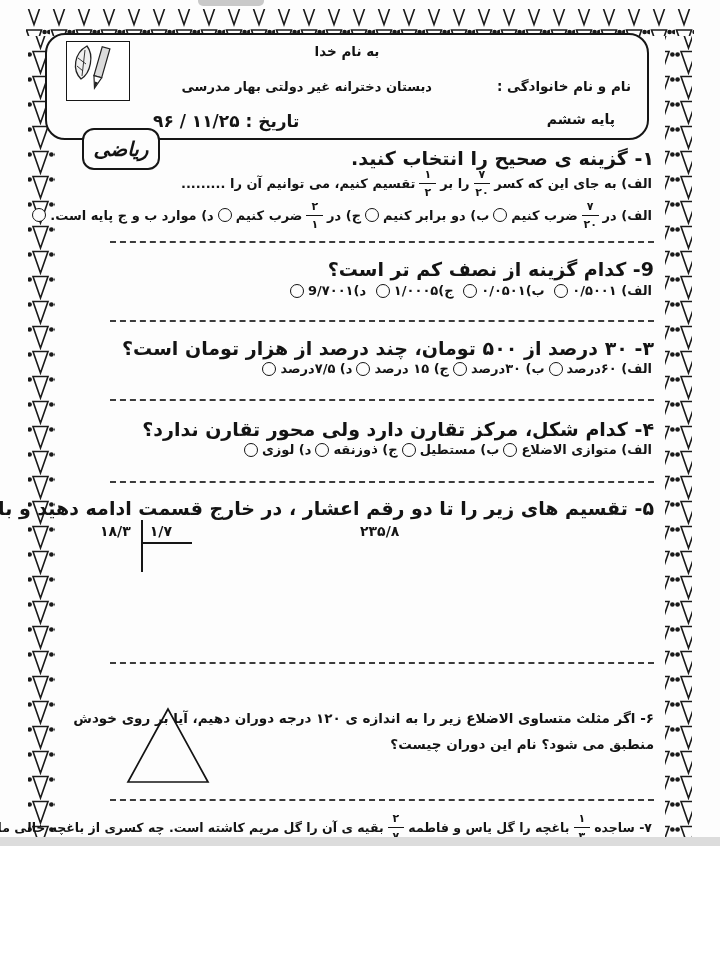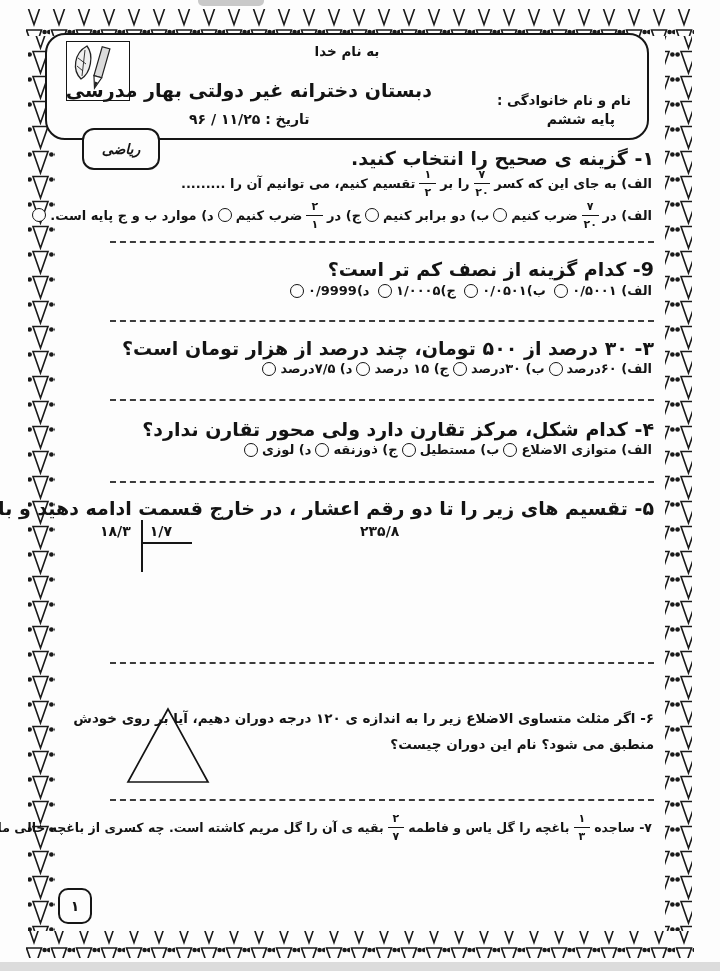--- a/index.html
+++ b/index.html
@@ -1,35 +1,35 @@
 <!DOCTYPE html>
 <html lang="fa"><head>
 <meta charset="utf-8">
 <style>
   html,body{margin:0;padding:0;background:#ffffff;}
   .page{
-    position:relative;width:720px;height:971px;background:#fdfdfd;overflow:hidden;
+    position:relative;width:720px;height:846px;background:#fdfdfd;overflow:hidden;
     font-family:"DejaVu Sans",sans-serif;color:#141414;font-weight:700;
   }
   .top-tab{position:absolute;left:198px;top:0;width:66px;height:6px;background:#c9c9c9;border-radius:0 0 5px 5px;}
   .bottom-strip{position:absolute;left:0;bottom:0;width:100%;height:9px;background:#dcdcdc;}
   .border-svg{position:absolute;left:0;top:0;}
 
   
   .header-box{position:absolute;left:45px;top:33px;width:600px;height:103px;border:2px solid #161616;border-radius:20px;background:#fdfdfd;}
   .logo{position:absolute;left:19px;top:6px;width:62px;height:58px;border:1.6px solid #161616;background:#fff;}
   .bismillah{position:absolute;top:8px;left:0;width:100%;text-align:center;font-size:13.5px;direction:rtl;}
-  .name-label{position:absolute;top:57px;right:16px;font-size:13.5px;direction:rtl;}
-  .school{position:absolute;top:44px;right:215px;font-size:19px;direction:rtl;}
+  .name-label{position:absolute;top:43px;right:16px;font-size:13.5px;direction:rtl;}
+  .school{position:absolute;top:44px;right:215px;font-size:13px;direction:rtl;}
   .grade{position:absolute;top:76px;right:32px;font-size:14px;direction:rtl;}
-  .date{position:absolute;top:76px;left:106px;font-size:14px;direction:rtl;margin-left:36px;}
+  .date{position:absolute;top:76px;left:106px;font-size:17px;direction:rtl;}
   .badge{
     position:absolute;left:82px;top:128px;width:74px;height:38px;border:2.4px solid #161616;border-radius:12px;
     background:#fdfdfd;display:flex;align-items:center;justify-content:center;
-    font-size:14px;font-style:italic;direction:rtl;z-index:3;
+    font-size:20px;font-style:italic;direction:rtl;z-index:3;
   }
 
   
   .content{position:absolute;left:62px;top:0;width:594px;direction:rtl;}
   .qtitle{position:absolute;right:2px;font-size:19px;direction:rtl;white-space:nowrap;}
   .qline{position:absolute;right:2px;display:flex;direction:rtl;align-items:center;font-size:13px;white-space:nowrap;}
   .qline > span{margin:0 2px;}
   .sep{position:absolute;left:48px;right:2px;border-top:2px dashed #3c3c3c;height:0;}
   .optrow{position:absolute;left:0;right:2px;display:flex;direction:rtl;justify-content:space-between;align-items:center;box-sizing:border-box;}
   .optrow.inset{padding-left:226px;}
@@ -152,21 +152,21 @@
         </span>
       <span class="opt">
           <span>ب)۰/۰۵۰۱</span>
           <span class="circle"></span>
         </span>
       <span class="opt">
           <span>ج)۱/۰۰۰۵</span>
           <span class="circle"></span>
         </span>
       <span class="opt">
-          <span>د)۰/9999</span>
+          <span>د)9/۷۰۰۱</span>
           <span class="circle"></span>
         </span>
     </div>
     <div class="sep" style="top:320px"></div>
 
     <div class="qtitle" style="top:337px">۳- ۳۰ درصد از ۵۰۰ تومان، چند درصد از هزار تومان است؟</div>
     <div class="optrow inset" style="top:361px">
       <span class="opt">
           <span>الف) ۶۰درصد</span>
           <span class="circle"></span>

